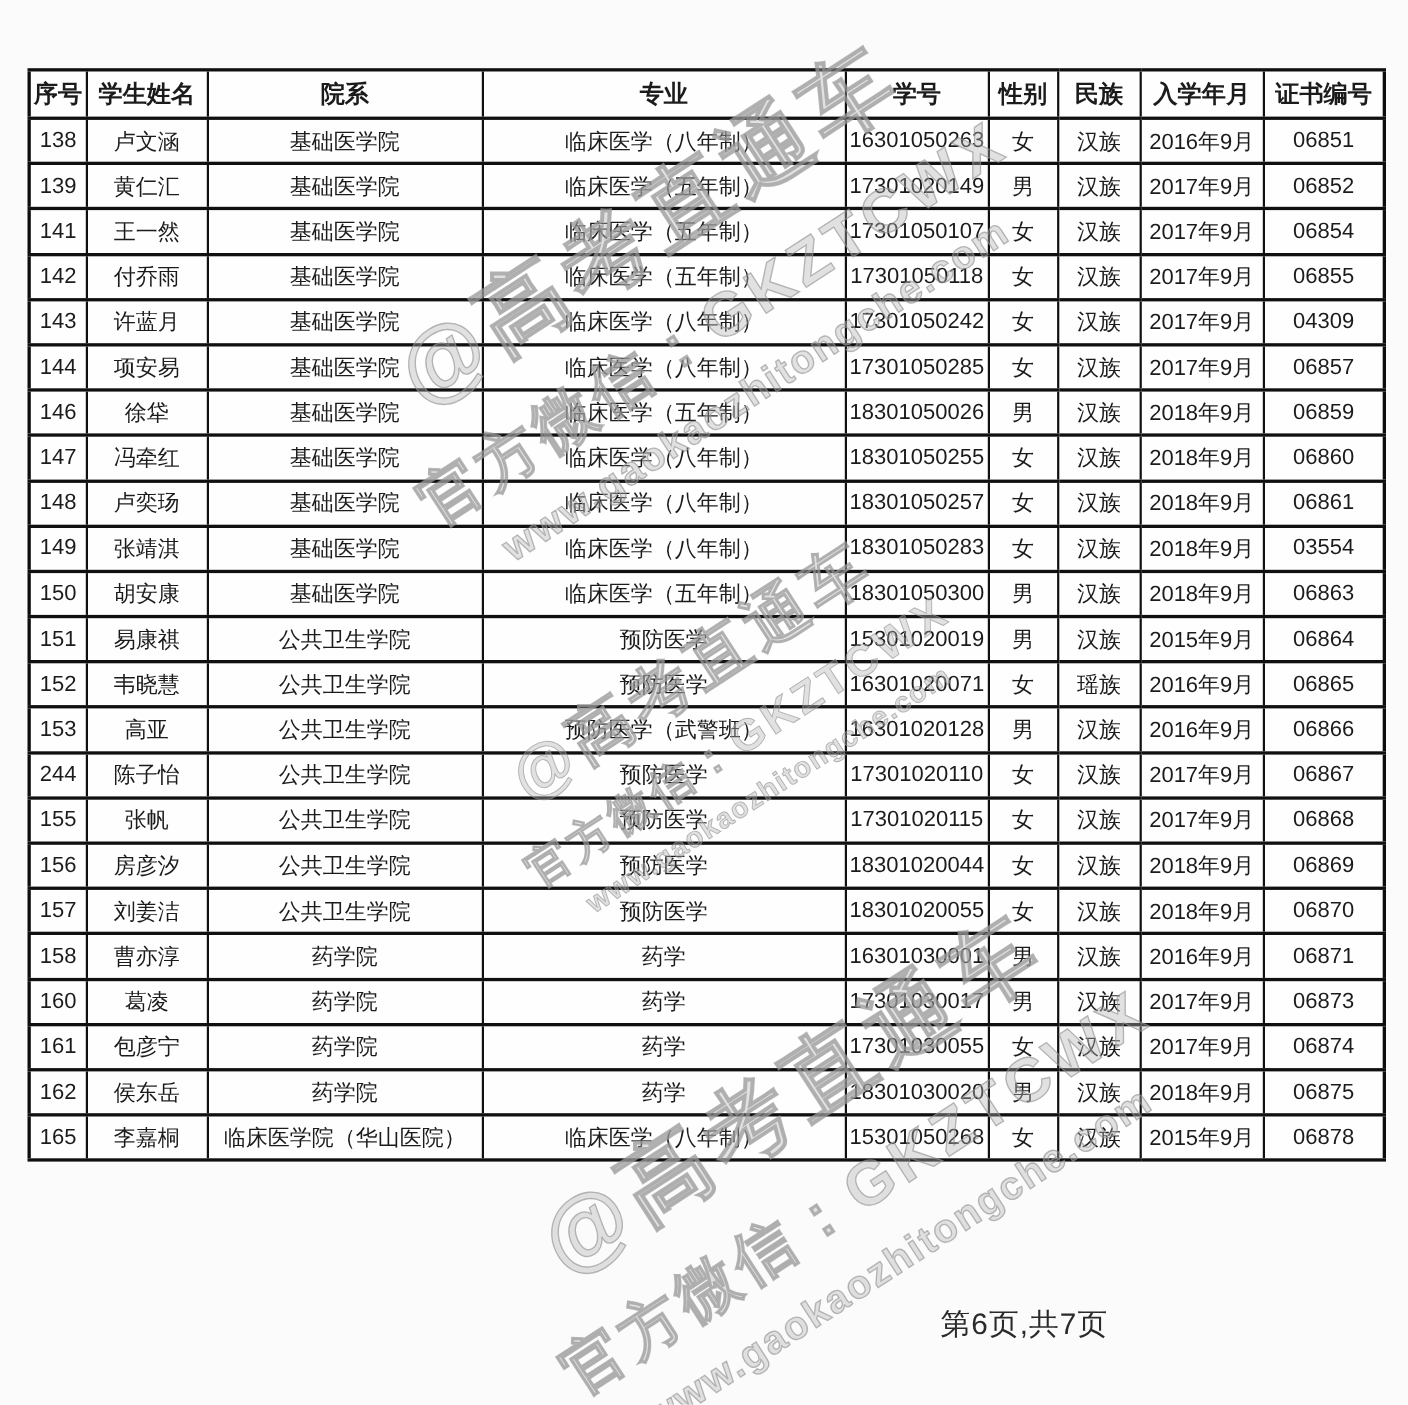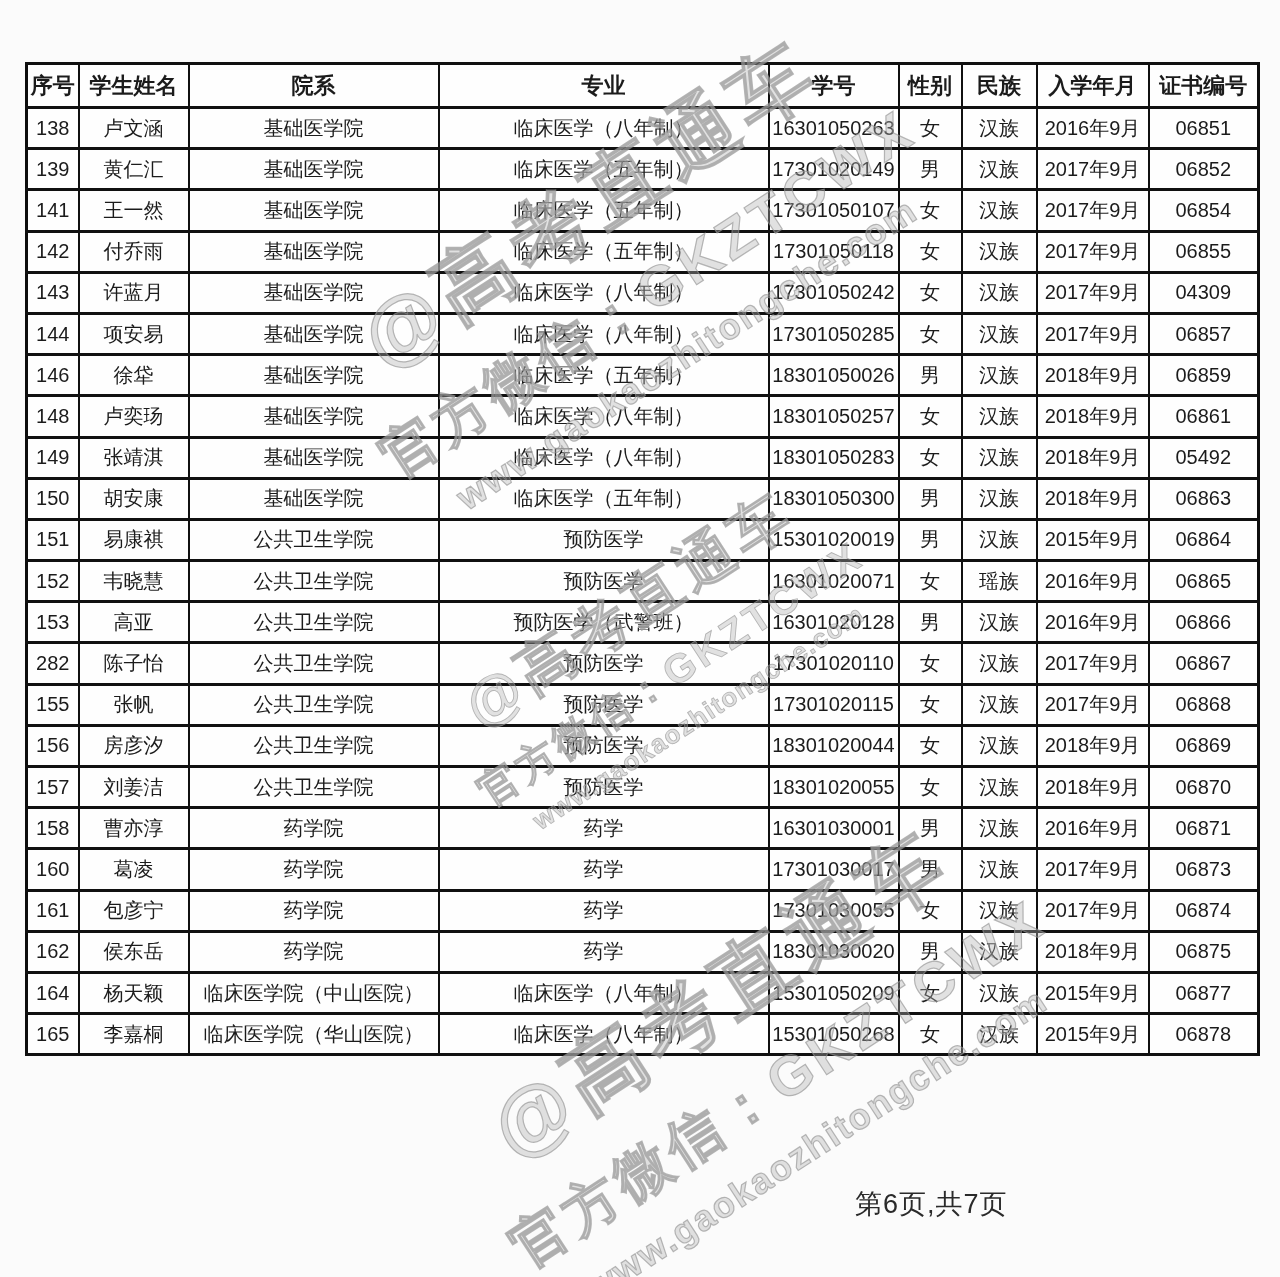--- a/index.html
+++ b/index.html
@@ -154,40 +154,51 @@
           <td>徐牮</td>
           <td>基础医学院</td>
           <td>临床医学（五年制）</td>
           <td>18301050026</td>
           <td>男</td>
           <td>汉族</td>
           <td>2018年9月</td>
           <td>06859</td>
         </tr>
         <tr>
+          <td>147</td>
+          <td>冯牵红</td>
+          <td>基础医学院</td>
+          <td>临床医学（八年制）</td>
+          <td>18301050255</td>
+          <td>女</td>
+          <td>汉族</td>
+          <td>2018年9月</td>
+          <td>06860</td>
+        </tr>
+        <tr>
           <td>148</td>
           <td>卢奕玚</td>
           <td>基础医学院</td>
           <td>临床医学（八年制）</td>
           <td>18301050257</td>
           <td>女</td>
           <td>汉族</td>
           <td>2018年9月</td>
           <td>06861</td>
         </tr>
         <tr>
           <td>149</td>
           <td>张靖淇</td>
           <td>基础医学院</td>
           <td>临床医学（八年制）</td>
           <td>18301050283</td>
           <td>女</td>
           <td>汉族</td>
           <td>2018年9月</td>
-          <td>05492</td>
+          <td>03554</td>
         </tr>
         <tr>
           <td>150</td>
           <td>胡安康</td>
           <td>基础医学院</td>
           <td>临床医学（五年制）</td>
           <td>18301050300</td>
           <td>男</td>
           <td>汉族</td>
           <td>2018年9月</td>
@@ -220,21 +231,21 @@
           <td>高亚</td>
           <td>公共卫生学院</td>
           <td>预防医学（武警班）</td>
           <td>16301020128</td>
           <td>男</td>
           <td>汉族</td>
           <td>2016年9月</td>
           <td>06866</td>
         </tr>
         <tr>
-          <td>282</td>
+          <td>244</td>
           <td>陈子怡</td>
           <td>公共卫生学院</td>
           <td>预防医学</td>
           <td>17301020110</td>
           <td>女</td>
           <td>汉族</td>
           <td>2017年9月</td>
           <td>06867</td>
         </tr>
         <tr>
@@ -308,31 +319,20 @@
           <td>侯东岳</td>
           <td>药学院</td>
           <td>药学</td>
           <td>18301030020</td>
           <td>男</td>
           <td>汉族</td>
           <td>2018年9月</td>
           <td>06875</td>
         </tr>
         <tr>
-          <td>164</td>
-          <td>杨天颖</td>
-          <td>临床医学院（中山医院）</td>
-          <td>临床医学（八年制）</td>
-          <td>15301050209</td>
-          <td>女</td>
-          <td>汉族</td>
-          <td>2015年9月</td>
-          <td>06877</td>
-        </tr>
-        <tr>
           <td>165</td>
           <td>李嘉桐</td>
           <td>临床医学院（华山医院）</td>
           <td>临床医学（八年制）</td>
           <td>15301050268</td>
           <td>女</td>
           <td>汉族</td>
           <td>2015年9月</td>
           <td>06878</td>
         </tr>

